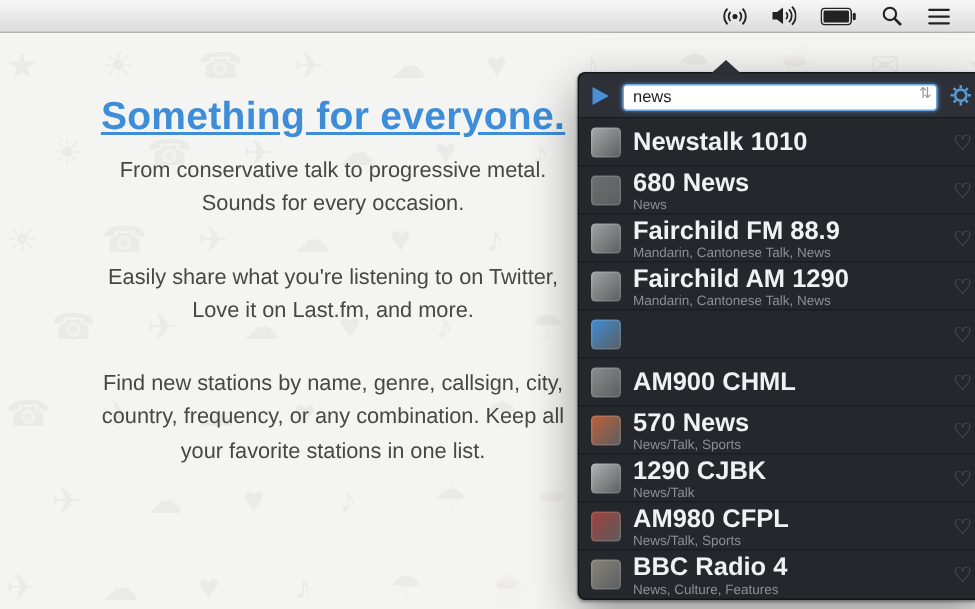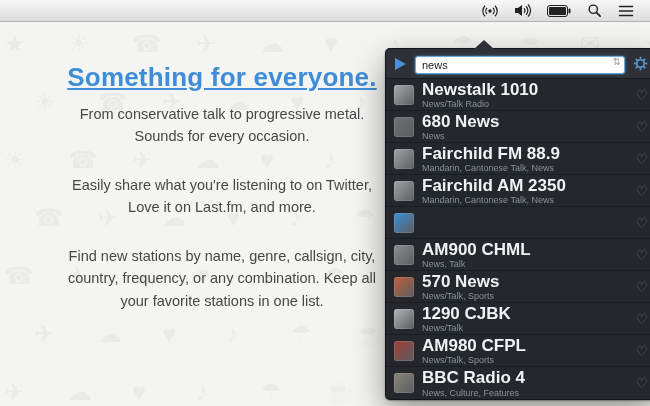--- a/index.html
+++ b/index.html
@@ -324,21 +324,20 @@
         <circle cx="8" cy="8" r="1.4" fill="#2d3137"></circle>
       </svg>
     </span>
   </div>
 
   <div class="station-list">
   <div class="station-row">
     <div class="station-art" style="background: linear-gradient(135deg, rgb(169, 169, 169) 0%, rgb(90, 93, 97) 100%);"></div>
     <div class="station-meta">
       <span class="station-name">Newstalk 1010</span>
-      <span class="station-genres">News/Talk Radio</span>
     </div>
     <span class="heart">♡</span>
   </div>
 
   <div class="station-row">
     <div class="station-art" style="background: linear-gradient(135deg, rgb(111, 111, 111) 0%, rgb(90, 93, 97) 100%);"></div>
     <div class="station-meta">
       <span class="station-name">680 News</span>
       <span class="station-genres">News</span>
     </div>
@@ -350,38 +349,37 @@
     <div class="station-meta">
       <span class="station-name">Fairchild FM 88.9</span>
       <span class="station-genres">Mandarin, Cantonese Talk, News</span>
     </div>
     <span class="heart">♡</span>
   </div>
 
   <div class="station-row">
     <div class="station-art" style="background: linear-gradient(135deg, rgb(163, 163, 163) 0%, rgb(90, 93, 97) 100%);"></div>
     <div class="station-meta">
-      <span class="station-name">Fairchild AM 2350</span>
+      <span class="station-name">Fairchild AM 1290</span>
       <span class="station-genres">Mandarin, Cantonese Talk, News</span>
     </div>
     <span class="heart">♡</span>
   </div>
 
   <div class="station-row">
     <div class="station-art" style="background: linear-gradient(135deg, rgb(63, 143, 214) 0%, rgb(90, 93, 97) 100%);"></div>
     <div class="station-meta">
     </div>
     <span class="heart">♡</span>
   </div>
 
   <div class="station-row">
     <div class="station-art" style="background: linear-gradient(135deg, rgb(141, 141, 141) 0%, rgb(90, 93, 97) 100%);"></div>
     <div class="station-meta">
       <span class="station-name">AM900 CHML</span>
-      <span class="station-genres">News, Talk</span>
     </div>
     <span class="heart">♡</span>
   </div>
 
   <div class="station-row">
     <div class="station-art" style="background: linear-gradient(135deg, rgb(192, 96, 58) 0%, rgb(90, 93, 97) 100%);"></div>
     <div class="station-meta">
       <span class="station-name">570 News</span>
       <span class="station-genres">News/Talk, Sports</span>
     </div>

